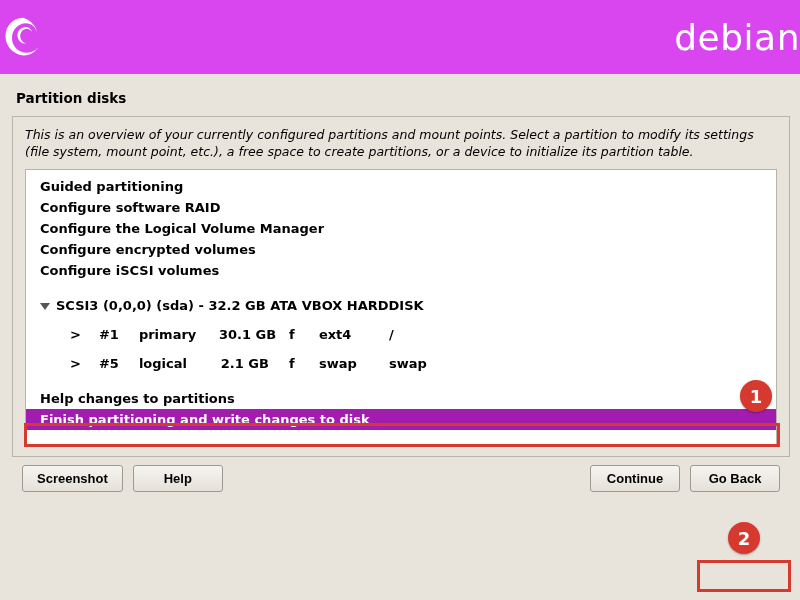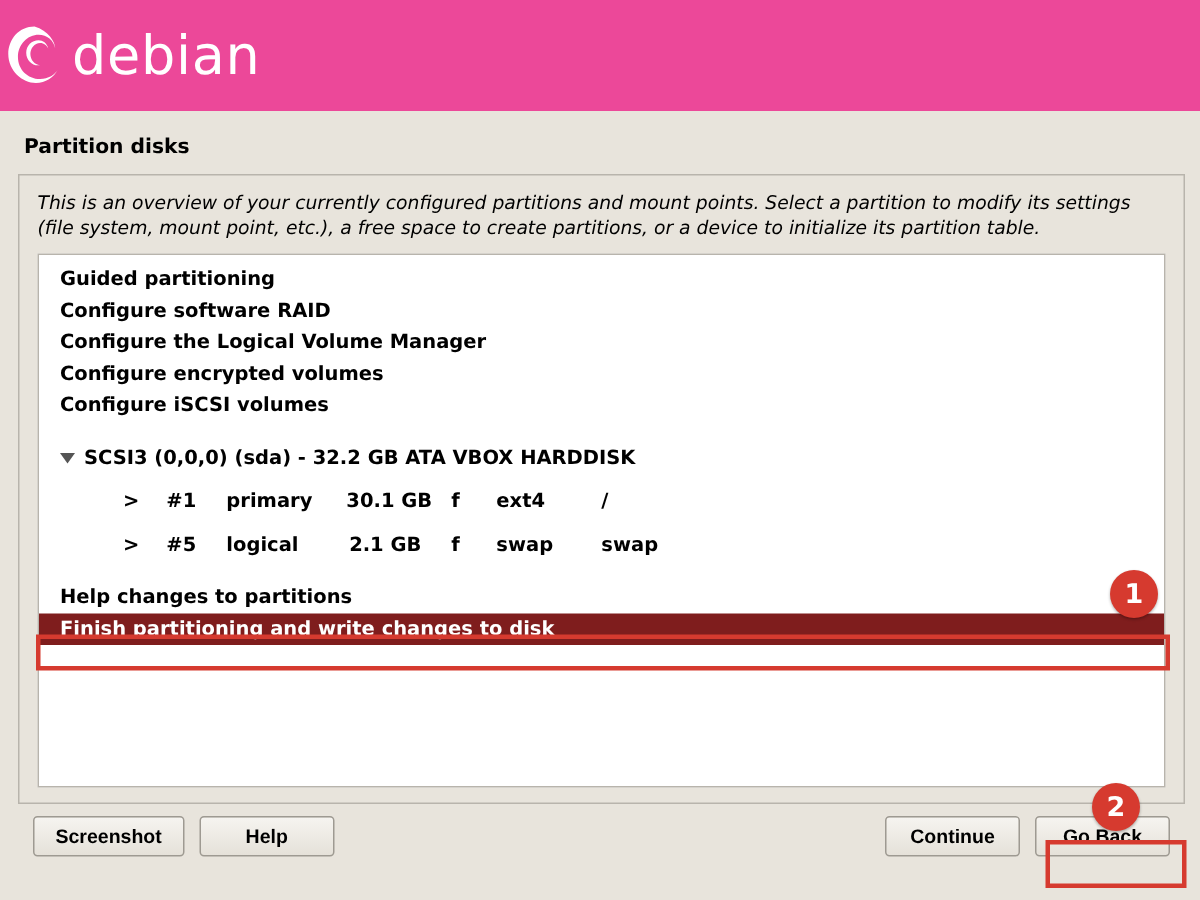--- a/index.html
+++ b/index.html
@@ -1,30 +1,30 @@
 <!DOCTYPE html>
 <html><head>
   <meta charset="utf-8">
   <style>
     * { box-sizing: border-box; margin: 0; padding: 0; }
     body { width: 800px; height: 600px; background: #e8e4dc; font-family: "DejaVu Sans", Arial, sans-serif; font-size: 13px; color: #000; overflow: hidden; }
-    .banner { width: 100%; height: 74px; background: #ec4899; display: flex; align-items: center; justify-content: flex-start; }
+    .banner { width: 100%; height: 74px; background: #d946ef; display: flex; align-items: center; justify-content: space-between; }
     .swirl { width: 46px; height: 46px; margin-right: 2px; }
     .brand-name { color: #fff; font-size: 36px; font-weight: 400; letter-spacing: 0.5px; }
     .content-area { width: 100%; padding: 10px 10px 12px 12px; }
     .section-title { font-weight: bold; font-size: 13.5px; margin: 6px 4px 10px 4px; }
     .panel { border: 1px solid #b8b4ac; background: #e8e4dc; padding: 8px 12px 10px 12px; }
     .instructions { font-style: italic; font-size: 12.5px; color: #000000; margin: 2px 0 8px 0; line-height: 1.35; }
-    .listbox { border: 1px solid #b8b4ac; background: #fff; height: 356px; position: relative; }
+    .listbox { border: 1px solid #b8b4ac; background: #fff; height: 277px; position: relative; }
     .listbox ul { list-style: none; padding: 6px 0; }
     .listbox li { font-weight: bold; font-size: 13px; padding: 3px 10px 3px 14px; white-space: pre; cursor: default; }
-    .listbox li.partrow { padding-left: 52px; }
+    .listbox li.partrow { padding-left: 40px; }
     .listbox li.spacer { height: 14px; padding: 0; }
     .listbox li.spacer-sm { height: 8px; padding: 0; }
-    .listbox li.selected { background: #7f1d1d; color: #fff; margin: 0; padding-left: 14px; }
+    .listbox li.selected { background: #a21caf; color: #fff; margin: 0; padding-left: 14px; }
     .triangle-down { display: inline-block; width: 0; height: 0; border-left: 5px solid transparent; border-right: 5px solid transparent; border-top: 7px solid #555; margin-right: 6px; vertical-align: 0px; }
     .arrow-right { display: inline-block; margin: 0 18px 0 4px; font-weight: bold; }
     .button-row { display: flex; justify-content: space-between; align-items: center; padding: 8px 10px 0 10px; gap: 12px; }
     .button-group-left, .button-group-right { display: flex; gap: 10px; }
     button.installer-btn { background: linear-gradient(#f6f4f0,#e5e1d9); border: 1px solid #9e9a92; border-radius: 3px; padding: 5px 14px; font-size: 13px; font-weight: bold; min-width: 90px; cursor: pointer; }
     .callout { position: absolute; width: 32px; height: 32px; background: #d63a2f; border-radius: 50%; color: #fff; font-weight: bold; font-size: 18px; display: flex; align-items: center; justify-content: center; z-index: 10; box-shadow: 0 1px 2px rgba(0,0,0,0.3); }
     .redbox { position: absolute; border: 3px solid #d63a2f; z-index: 5; pointer-events: none; }
     .cols span { display: inline-block; }
     .c-num  { width: 40px; text-align: left; }
     .c-type { width: 80px; }

